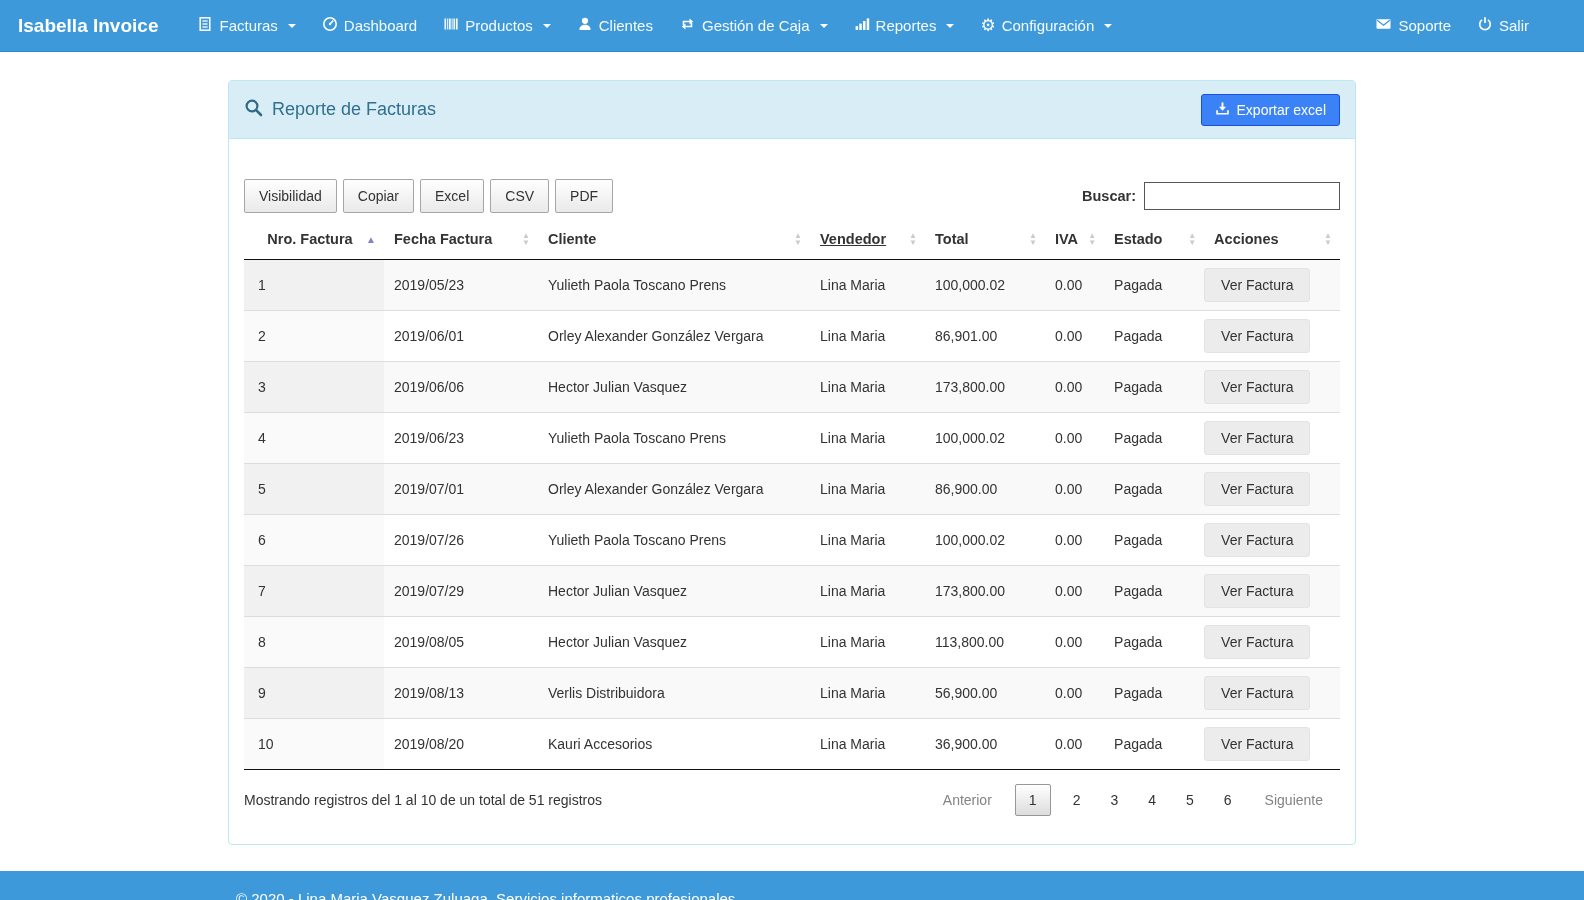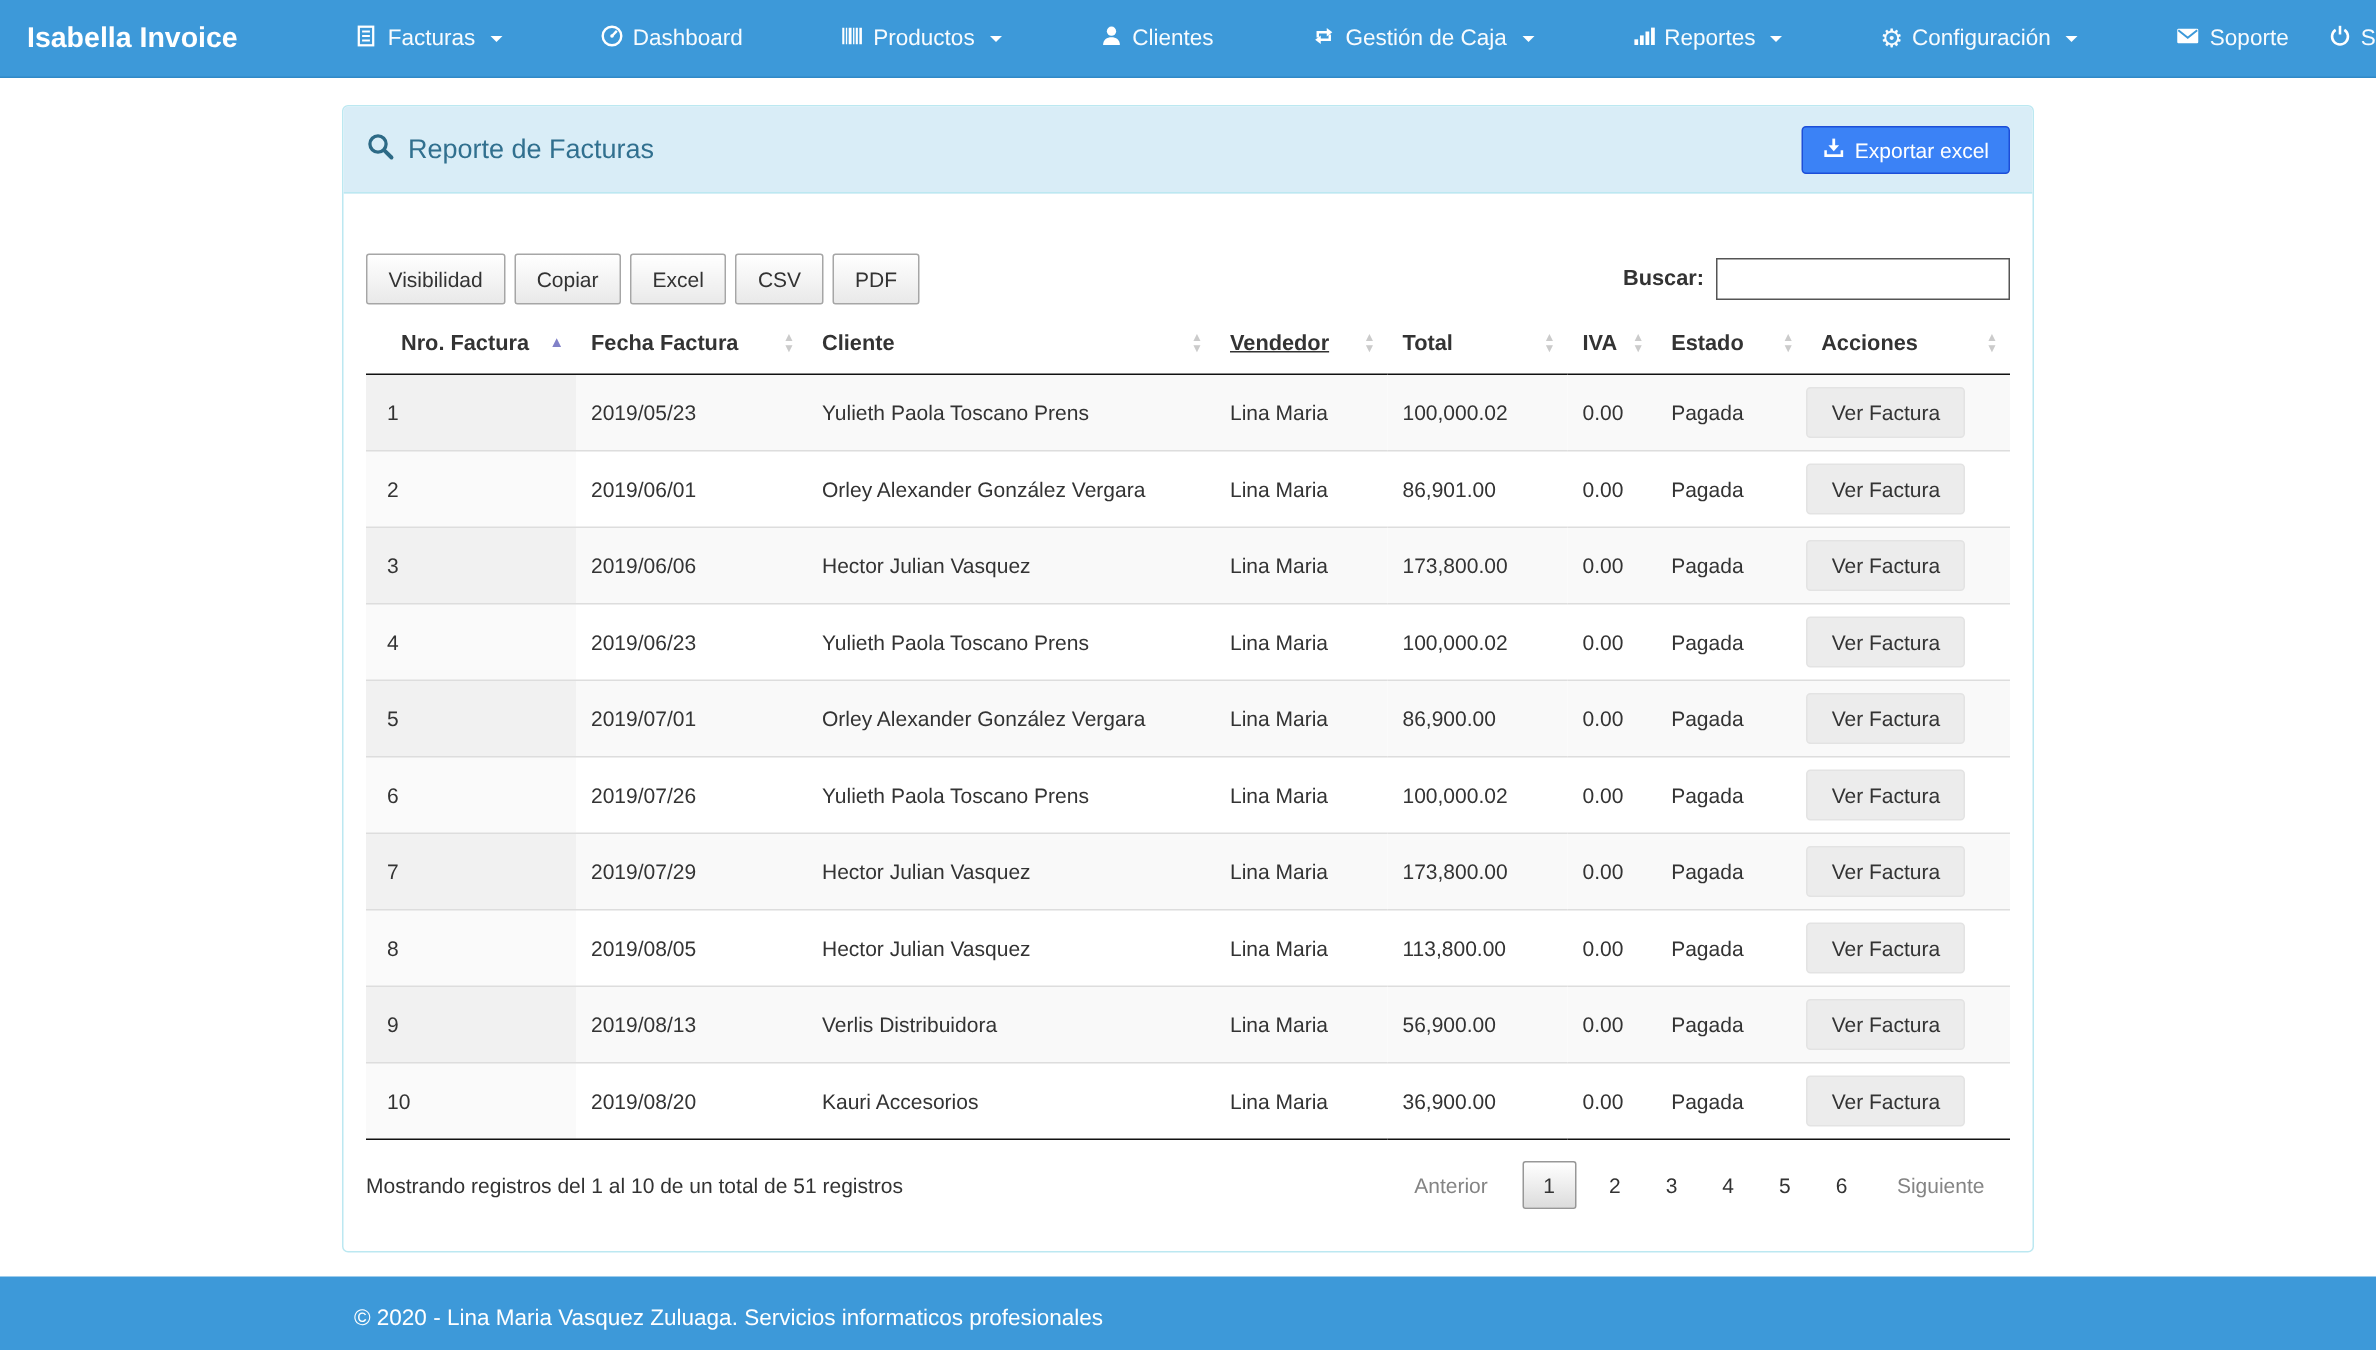--- a/index.html
+++ b/index.html
@@ -16,21 +16,20 @@
 
   
   .navbar {
     background: #3d99d9;
     height: 52px;
     display: flex;
     align-items: center;
     padding: 0 42px 0 18px;
     border-bottom: 1px solid #3189c7;
     flex: 0 0 auto;
-    gap: 39px;
   }
   .brand {
     color: #fff;
     font-size: 19px;
     font-weight: bold;
     margin-right: 26px;
     cursor: pointer;
     white-space: nowrap;
   }
   .nav-item {
@@ -50,21 +49,21 @@
     display: inline-block;
     width: 0; height: 0;
     border-left: 4px solid transparent;
     border-right: 4px solid transparent;
     border-top: 4px solid #fff;
     margin-left: 4px;
   }
   .nav-right { margin-left: auto; display: flex; }
 
   
-  .container { width: 1128px; margin: 0 auto; flex: 0 0 auto; }
+  .container { width: 1128px; margin: 10px auto; flex: 0 0 auto; }
 
   .panel {
     margin-top: 18px;
     border: 1px solid #bce8f1;
     border-radius: 4px;
     background: #fff;
     overflow: hidden;
   }
   .panel-heading {
     background: #d9edf7;

